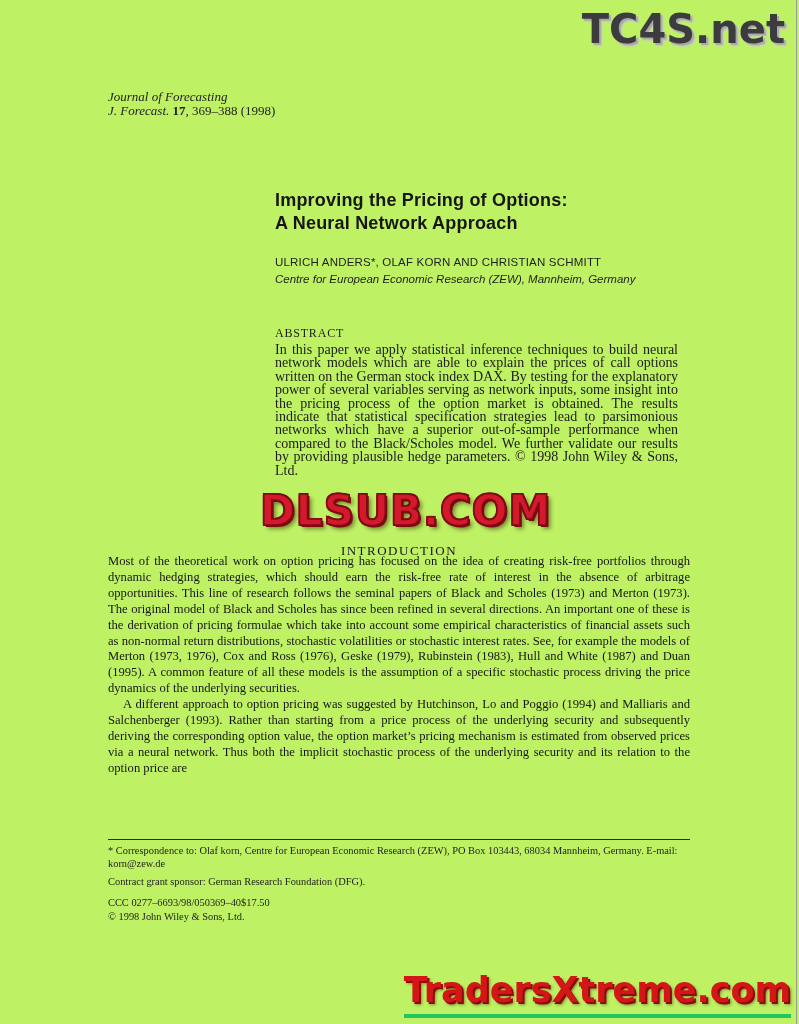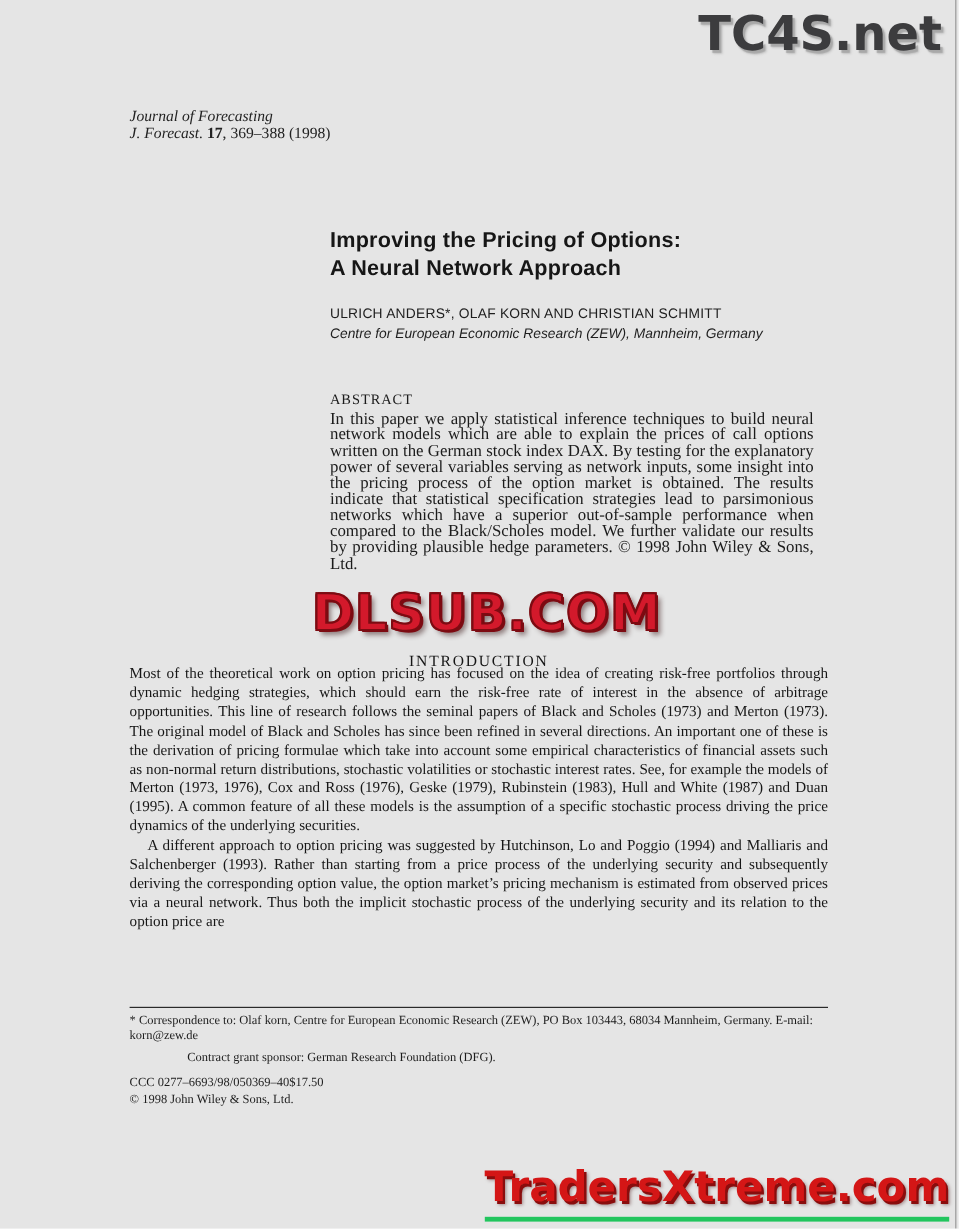--- a/index.html
+++ b/index.html
@@ -3,21 +3,21 @@
 <meta charset="utf-8">
 <style>
   * { margin: 0; padding: 0; box-sizing: border-box; }
   html, body { background: #ffffff; }
   body { font-family: "Liberation Serif", serif; }
 
   .page {
     position: relative;
     width: 799px;
     height: 1024px;
-    background: #e5e5e5;
+    background: #bef264;
     margin: 0 auto;
     overflow: hidden;
     color: #1b1b1b;
   }
   
   .page::after {
     content: "";
     position: absolute;
     right: 2px; top: 0; bottom: 0;
     width: 1px;
@@ -167,21 +167,21 @@
   }
   .footnote {
     position: absolute;
     left: 108px;
     width: 582px;
     font-size: 10.4px;
     line-height: 12.6px;
     color: #1d1d1d;
   }
   .fn-corr { top: 845px; }
-  .fn-grant { top: 876px; margin-left: 48px; }
+  .fn-grant { top: 876px; }
   .fn-ccc { top: 897px; }
   .fn-copy { top: 911px; }
 </style>
 </head>
 <body>
 
 <div class="page">
 
   <div class="wm-tc4s">TC4S.net</div>
 

